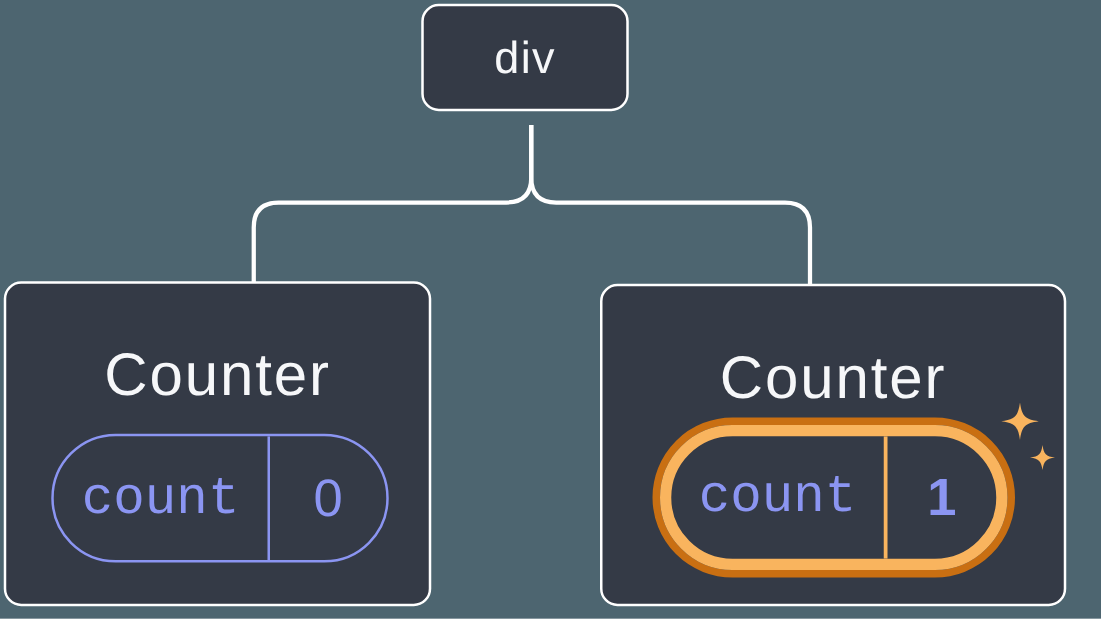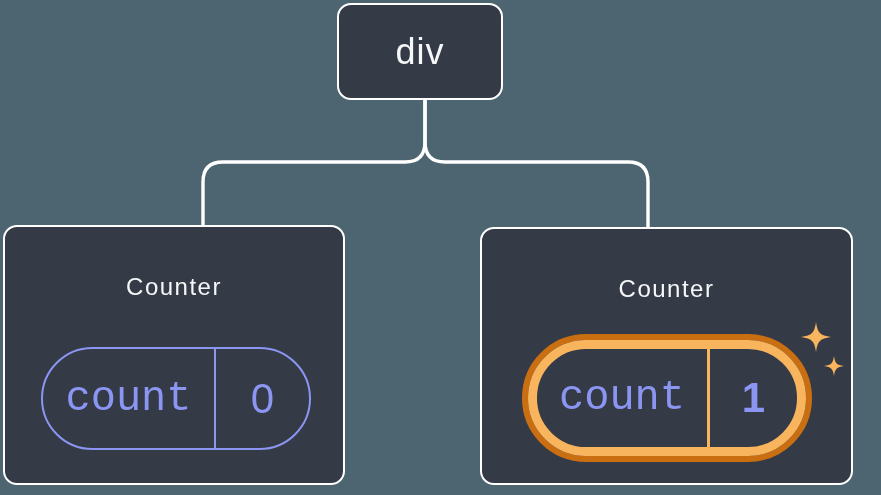--- a/index.html
+++ b/index.html
@@ -34,41 +34,41 @@
     stroke-width: 3.4;
   }
   .node, .card {
     position: absolute;
     background: var(--card-fill);
     border: 2.5px solid var(--card-border);
     z-index: 2;
   }
   .node.root {
     left: 337px; top: 3px;
-    width: 166px; height: 97px;
+    width: 166px; height: 86px;
     border-radius: 14px;
     display: flex; align-items: center; justify-content: center;
   }
   .node-label {
     color: var(--text-white);
     font-size: 36px;
     letter-spacing: 1px;
   }
   .card {
     border-radius: 14px;
   }
   .card.left  { left: 3px;   top: 225px; width: 342px; height: 260px; }
   .card.right { left: 480px; top: 227px; width: 373px; height: 258px; }
   .card-title {
     position: absolute;
     top: 46px; left: 0;
     width: 100%;
     text-align: center;
     color: var(--text-white);
-    font-size: 24px;
+    font-size: 48px;
     font-weight: 500;
     letter-spacing: 1.5px;
   }
   
   .pill {
     position: absolute;
     top: 120px; left: 36px;
     width: 270px; height: 103px;
     border: 2px solid var(--purple);
     border-radius: 52px;

